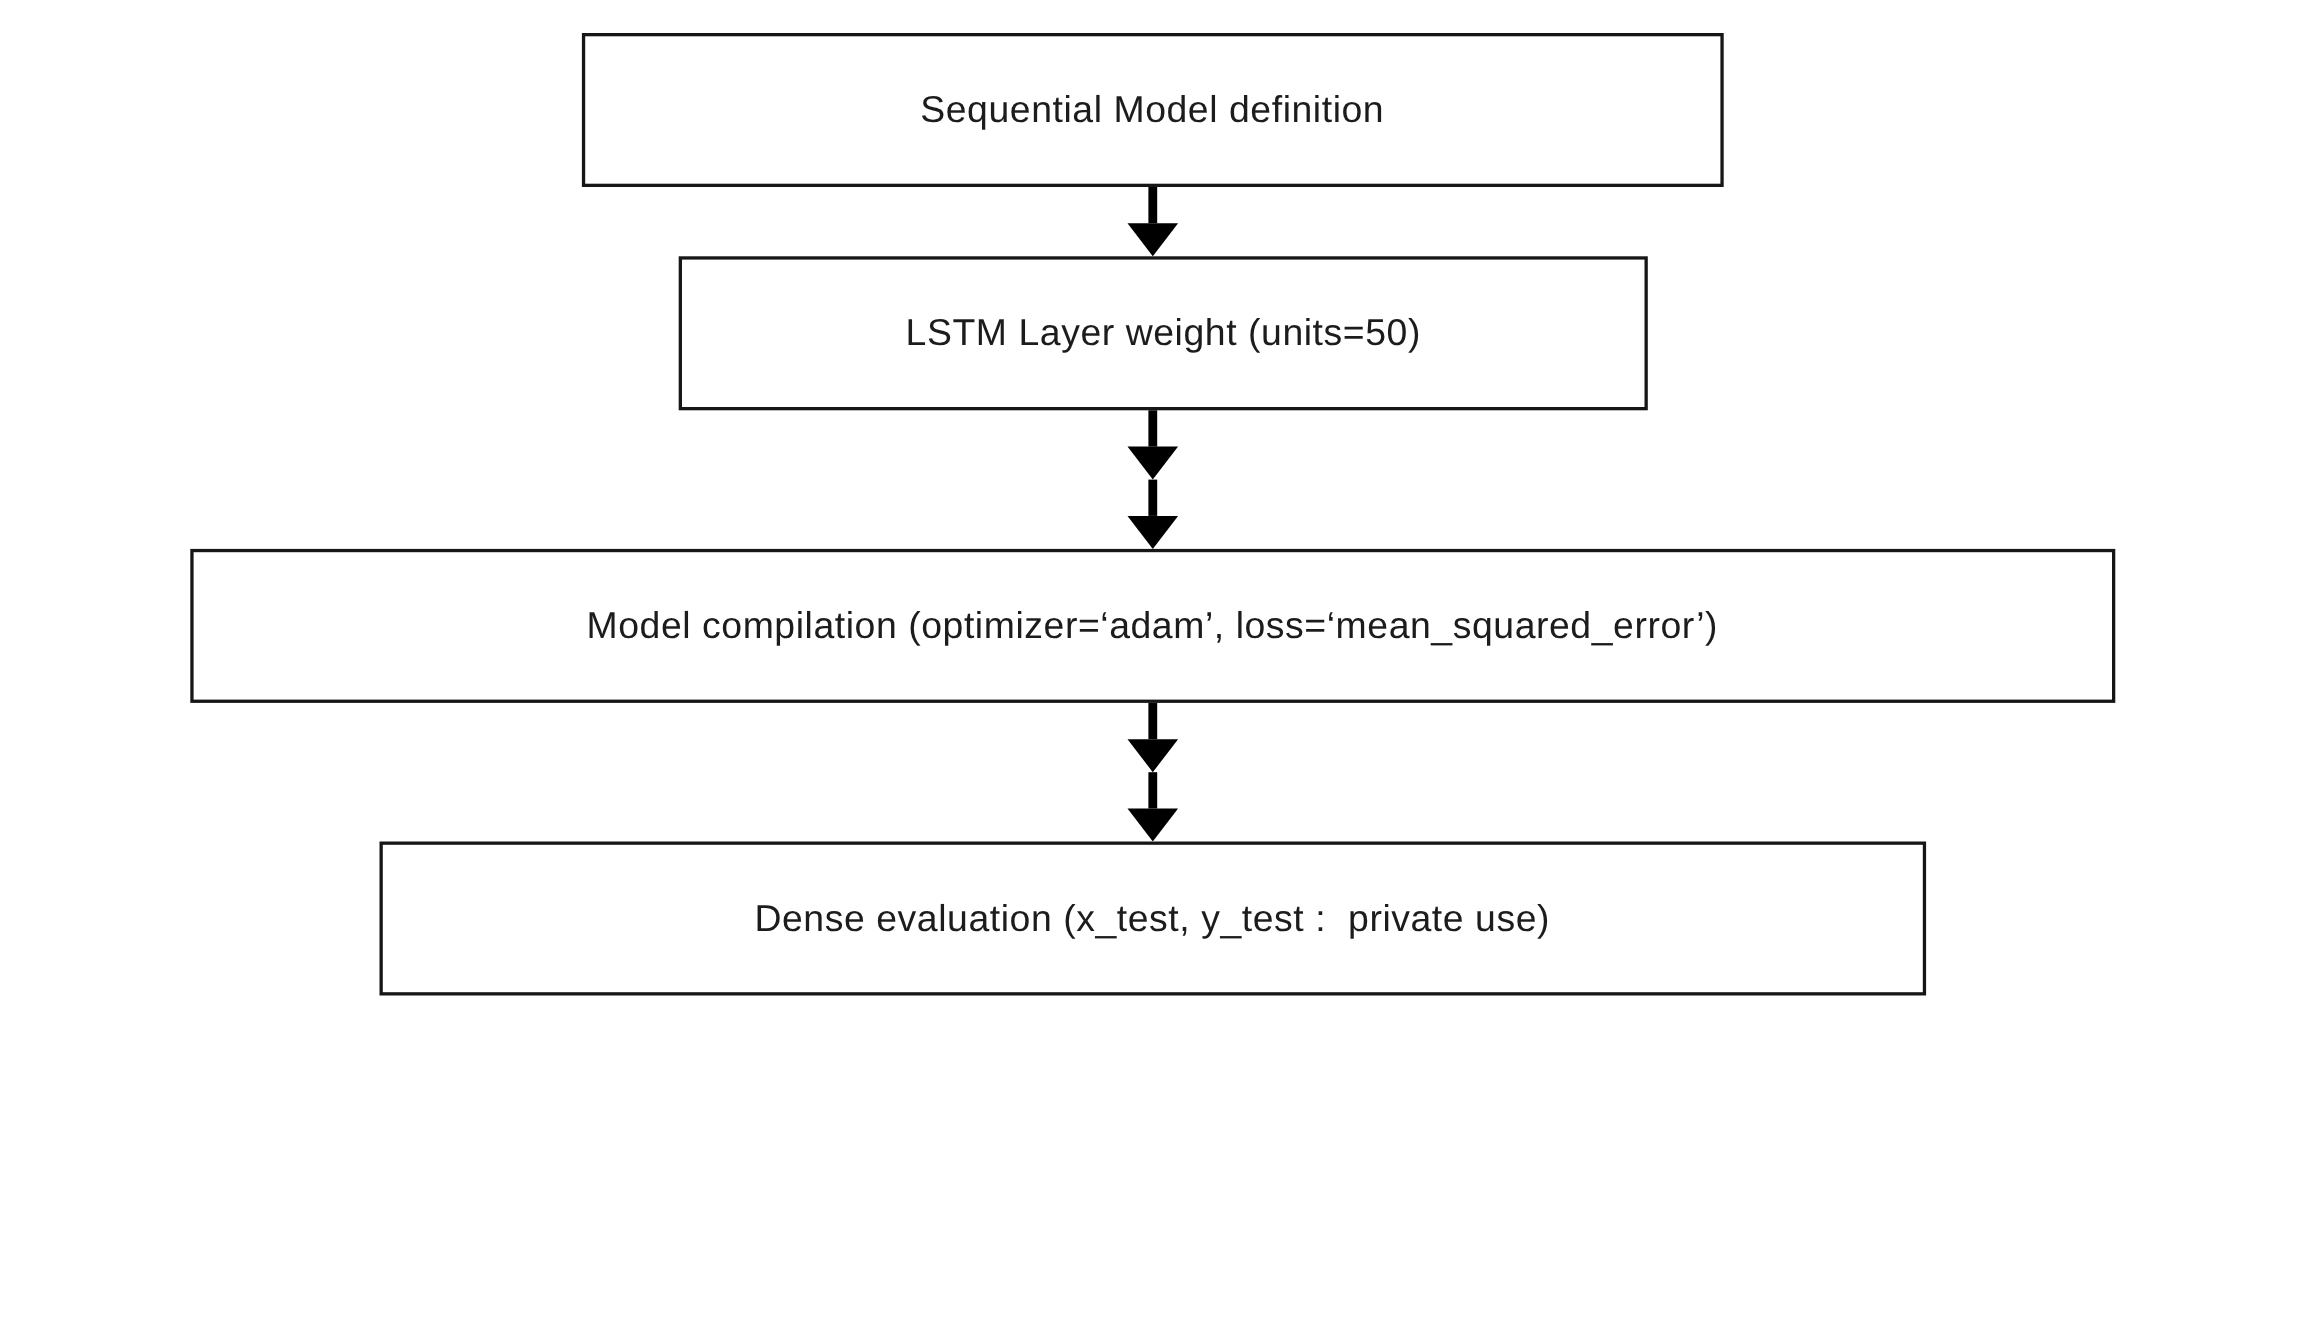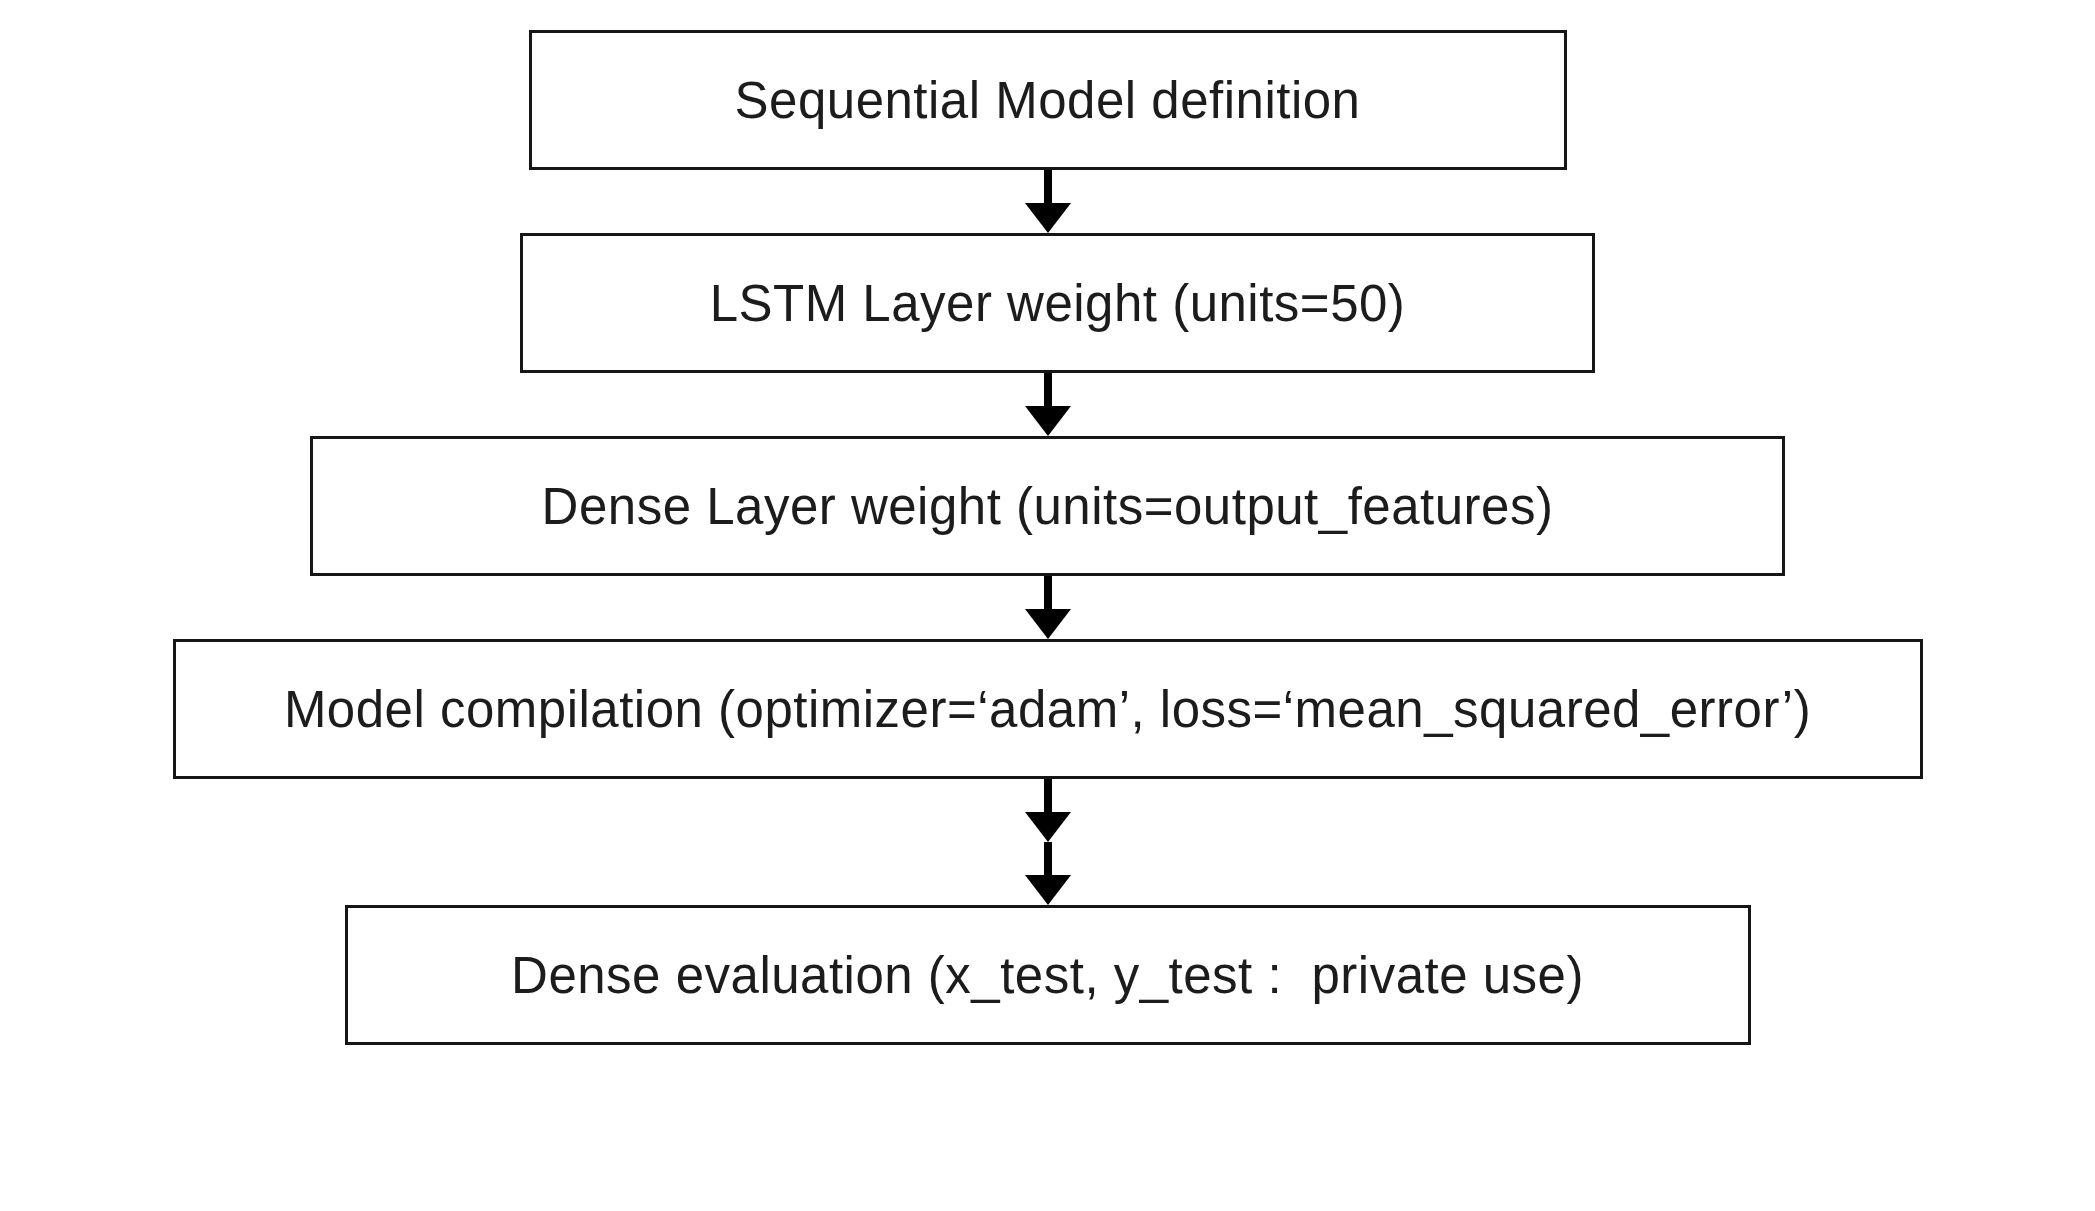--- a/index.html
+++ b/index.html
@@ -26,29 +26,29 @@
     height: 140px;
     box-sizing: border-box;
     border: 3px solid #161616;
     background: #ffffff;
     display: flex;
     align-items: center;
     justify-content: center;
     flex: 0 0 auto;
   }
   .flow-box .label {
-    font-size: 51px;
+    font-size: 34px;
     color: #1c1c1c;
     letter-spacing: 0.5px;
     white-space: pre;
     text-align: center;
   }
   
   .step-0 { width: 1038px; }
-  .step-1 { width: 1075px; margin-left: 20px; }
+  .step-1 { width: 881px; margin-left: 20px; }
   .step-2 { width: 1475px; }
   .step-3 { width: 1750px; }
   .step-4 { width: 2056px; }
   .step-5 { width: 1406px; }
 
   .arrow {
     height: 63px;
     flex: 0 0 auto;
     display: flex;
     flex-direction: column;
@@ -83,23 +83,20 @@
 
   <div class="flow-box step-1">
     <span class="label">LSTM Layer weight (units=50)</span>
   </div>
 
   <div class="arrow">
     <div class="stem"></div>
     <div class="head"></div>
   </div>
 
-  <div class="flow-box step-2">
-    <span class="label">Dense Layer weight (units=output_features)</span>
-  </div>
 
   <div class="arrow">
     <div class="stem"></div>
     <div class="head"></div>
   </div>
 
   <div class="flow-box step-3">
     <span class="label">Model compilation (optimizer=‘adam’, loss=‘mean_squared_error’)</span>
   </div>
 

